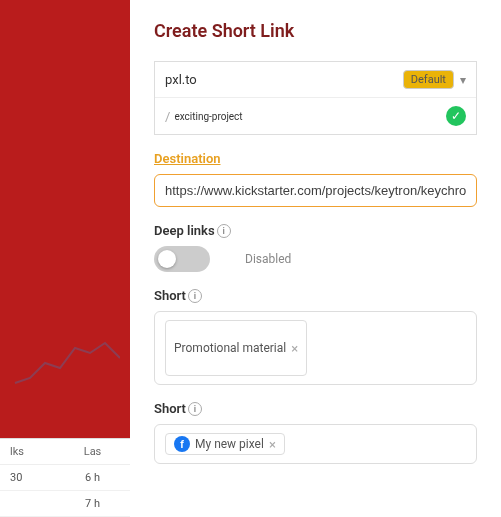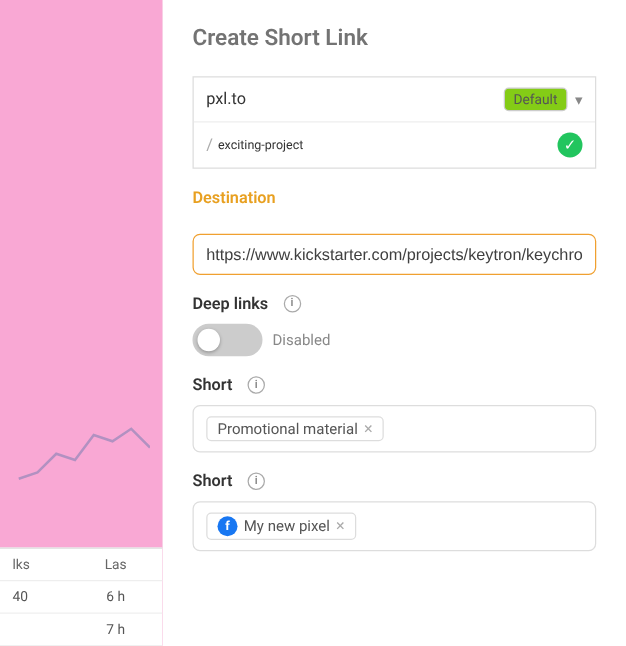--- a/index.html
+++ b/index.html
@@ -8,21 +8,21 @@
       font-family: -apple-system, BlinkMacSystemFont, 'Segoe UI', Roboto, sans-serif;
       width: 501px;
       height: 517px;
       overflow: hidden;
       display: flex;
     }
 
     .background-panel {
       width: 130px;
       height: 517px;
-      background: #f9a8d4;
+      background: #b91c1c;
       flex-shrink: 0;
       position: relative;
       overflow: hidden;
     }
 
     .bg-chart {
       position: absolute;
       bottom: 120px;
       left: 10px;
       right: 10px;
@@ -60,21 +60,21 @@
       flex: 1;
       background: #fff;
       padding: 20px 24px;
       overflow-y: auto;
       box-shadow: -4px 0 12px rgba(0,0,0,0.1);
     }
 
     .panel-title {
       font-size: 18px;
       font-weight: 600;
-      color: #737373;
+      color: #7f1d1d;
       margin-bottom: 20px;
     }
 
     .input-group {
       border: 1px solid #ddd;
       border-radius: 0;
       overflow: hidden;
       margin-bottom: 4px;
     }
 
@@ -85,21 +85,21 @@
       border-bottom: 1px solid #eee;
     }
 
     .domain-text {
       flex: 1;
       font-size: 13px;
       color: #333;
     }
 
     .default-badge {
-      background: #84cc16;
+      background: #eab308;
       border: 1px solid #ccc;
       border-radius: 4px;
       font-size: 11px;
       color: #555;
       padding: 2px 7px;
       margin-right: 6px;
     }
 
     .chevron-icon {
       color: #888;
@@ -134,37 +134,38 @@
       justify-content: center;
       color: #fff;
       font-size: 12px;
     }
 
     .section-label {
       font-size: 13px;
       font-weight: 600;
       color: #e8a020;
       margin-top: 16px;
-      margin-bottom: 21px;
+      margin-bottom: 8px;
+      text-decoration: underline;
     }
 
     .destination-input {
       width: 100%;
       border: 1px solid #f0a030;
       border-radius: 6px;
       padding: 8px 10px;
       font-size: 13px;
       color: #404040;
       outline: none;
     }
 
     .section-label-with-info {
       display: flex;
-      align-items: flex-start;
-      gap: 12px;
+      align-items: center;
+      gap: 2px;
       font-size: 13px;
       font-weight: 600;
       color: #333;
       margin-top: 16px;
       margin-bottom: 8px;
     }
 
     .info-icon {
       width: 14px;
       height: 14px;
@@ -174,20 +175,21 @@
       align-items: center;
       justify-content: center;
       font-size: 9px;
       color: #888;
       cursor: pointer;
     }
 
     .toggle-container {
       display: flex;
       align-items: center;
+      gap: 27px;
     }
 
     .toggle {
       position: relative;
       width: 56px;
       height: 26px;
     }
 
     .toggle-track {
       width: 56px;
@@ -222,21 +224,21 @@
       align-items: center;
       flex-wrap: wrap;
       gap: 6px;
       min-height: 38px;
     }
 
     .tag-chip {
       background: #fff;
       border: 1px solid #ddd;
       border-radius: 4px;
-      padding: 2px 8px;
+      padding: 20px 8px;
       font-size: 12px;
       color: #555;
       display: flex;
       align-items: center;
       gap: 5px;
     }
 
     .tag-remove {
       color: #aaa;
       cursor: pointer;
@@ -302,21 +304,21 @@
     <svg class="chart-svg" viewBox="0 0 110 70">
       <polyline points="5,60 20,55 35,40 50,45 65,25 80,30 95,20 110,35" fill="none" stroke="#4a6fa5" stroke-width="2"></polyline>
     </svg>
   </div>
   <div class="bg-table">
     <div class="bg-table-header">
       <span class="col1">lks</span>
       <span class="col2">Las</span>
     </div>
     <div class="bg-table-row">
-      <span class="col1">40</span>
+      <span class="col1">30</span>
       <span class="col2">6 h</span>
     </div>
     <div class="bg-table-row">
       <span class="col1"></span>
       <span class="col2">7 h</span>
     </div>
   </div>
 </div>
 
 <div class="main-panel">

